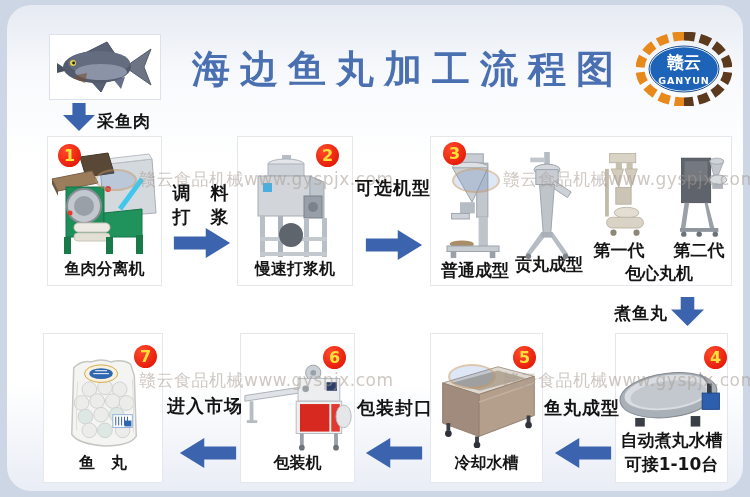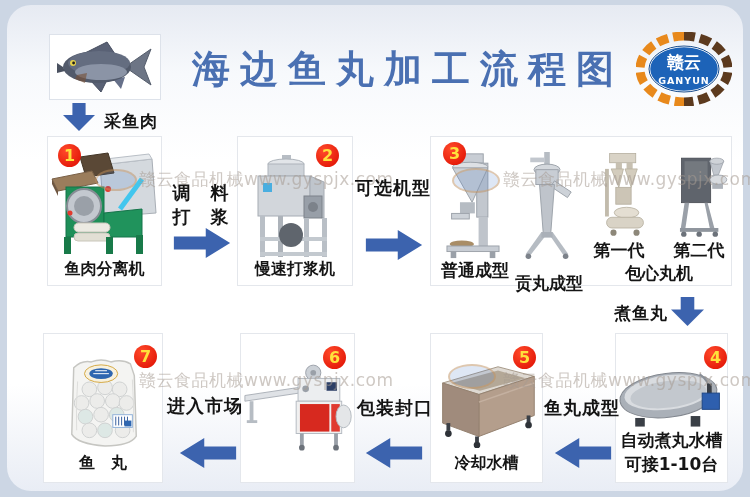--- a/index.html
+++ b/index.html
@@ -99,21 +99,21 @@
   <div class="wm-oval" style="left:452px;top:168px;width:44px;height:21px;"></div>
   <div class="wm-oval" style="left:448px;top:364px;width:44px;height:21px;"></div>
   <div class="wm" style="left:139px;top:168px;">赣云食品机械www.gyspjx.com</div>
   <div class="wm" style="left:503px;top:168px;">赣云食品机械www.gyspjx.com</div>
   <div class="wm" style="left:139px;top:369px;">赣云食品机械www.gyspjx.com</div>
   <div class="wm" style="left:503px;top:369px;">赣云食品机械www.gyspjx.com</div>
 
   <svg class="arrow" style="left:63px;top:102px;" width="32" height="30" viewBox="0 0 34 30">
     <polygon points="10,0 24,0 24,13 34,13 17,30 0,13 10,13"></polygon>
   </svg>
-  <div class="ctext" style="left:97px;top:109px;font-size:17px;margin-left:7px;">采鱼肉</div>
+  <div class="ctext" style="left:97px;top:109px;font-size:17px;">采鱼肉</div>
 
   <div class="box" style="left:47px;top:136px;width:115px;height:150px;">
     <div class="badge" style="left:10px;top:7px;">1</div>
     <svg class="machine" style="left:2px;top:14px;" width="110" height="105" viewBox="0 0 110 105">
       <polygon points="50,14 102,8 106,62 54,66" fill="#d4d9de" stroke="#a9afb6"></polygon>
       <polygon points="50,14 102,8 99,3 47,9" fill="#e8ebee" stroke="#b9bfc6"></polygon>
       <line x1="70" y1="58" x2="92" y2="28" stroke="#41c6ee" stroke-width="5"></line>
       <polygon points="30,6 58,2 64,22 36,26" fill="#5a4836" stroke="#433627"></polygon>
       <polygon points="2,28 42,20 48,32 8,40" fill="#9b7d5c" stroke="#7a6148"></polygon>
       <polygon points="2,28 8,40 8,45 2,33" fill="#6e5640"></polygon>
@@ -223,21 +223,21 @@
       <ellipse cx="58" cy="36" rx="11" ry="6" fill="#d8dbdf" stroke="#9aa0a8"></ellipse>
       <polygon points="14,66 9,100 15,100 20,66" fill="#9aa0a8"></polygon>
       <polygon points="44,66 53,100 47,100 40,66" fill="#9aa0a8"></polygon>
       <rect x="8" y="99" width="50" height="5" fill="#8f959d"></rect>
       <circle cx="13" cy="107" r="3.5" fill="#6c727a"></circle>
       <circle cx="33" cy="107" r="3.5" fill="#6c727a"></circle>
       <circle cx="54" cy="107" r="3.5" fill="#6c727a"></circle>
     </svg>
 
     <div class="sub-label" style="left:8px;top:122px;width:72px;">普通成型</div>
-    <div class="sub-label" style="left:82px;top:135px;width:72px;">贡丸成型</div>
+    <div class="sub-label" style="left:82px;top:116px;width:72px;">贡丸成型</div>
     <div class="sub-label" style="left:158px;top:102px;width:60px;">第一代</div>
     <div class="sub-label" style="left:238px;top:102px;width:60px;">第二代</div>
     <div class="sub-label" style="left:182px;top:125px;width:92px;">包心丸机</div>
   </div>
 
   <div class="ctext" style="left:614px;top:301px;font-size:17px;">煮鱼丸</div>
   <svg class="arrow" style="left:671px;top:295px;" width="33" height="33" viewBox="0 0 34 30">
     <polygon points="10,0 24,0 24,13 34,13 17,30 0,13 10,13"></polygon>
   </svg>
 
@@ -300,20 +300,21 @@
       <circle cx="66" cy="31" r="3.5" fill="#9aa0a8"></circle>
       <rect x="56" y="44" width="48" height="34" fill="#f0f0f0" stroke="#b3b9c0"></rect>
       <rect x="60" y="47" width="31" height="29" fill="#d7291f"></rect>
       <rect x="93" y="47" width="9" height="29" fill="#e03a30"></rect>
       <ellipse cx="106" cy="60" rx="8" ry="12" fill="#e4e6e8" stroke="#b3b9c0"></ellipse>
       <rect x="60" y="78" width="4" height="13" fill="#9aa0a8"></rect>
       <rect x="96" y="78" width="4" height="13" fill="#9aa0a8"></rect>
       <circle cx="62" cy="93" r="3" fill="#6c727a"></circle>
       <circle cx="98" cy="93" r="3" fill="#6c727a"></circle>
     </svg>
+    <div class="box-label" style="top:119px;">包装机</div>
   </div>
 
   <div class="ctext" style="left:167px;top:394px;">进入市场</div>
   <svg class="arrow" style="left:178px;top:438px;" width="60" height="30" viewBox="0 0 60 32">
     <polygon points="60,9 26,9 26,0 0,16 26,32 26,23 60,23"></polygon>
   </svg>
 
   <div class="box" style="left:43px;top:333px;width:120px;height:150px;">
     <div class="badge" style="left:90px;top:11px;">7</div>
     <svg class="machine" style="left:18px;top:18px;" width="86" height="100" viewBox="0 0 88 102">

